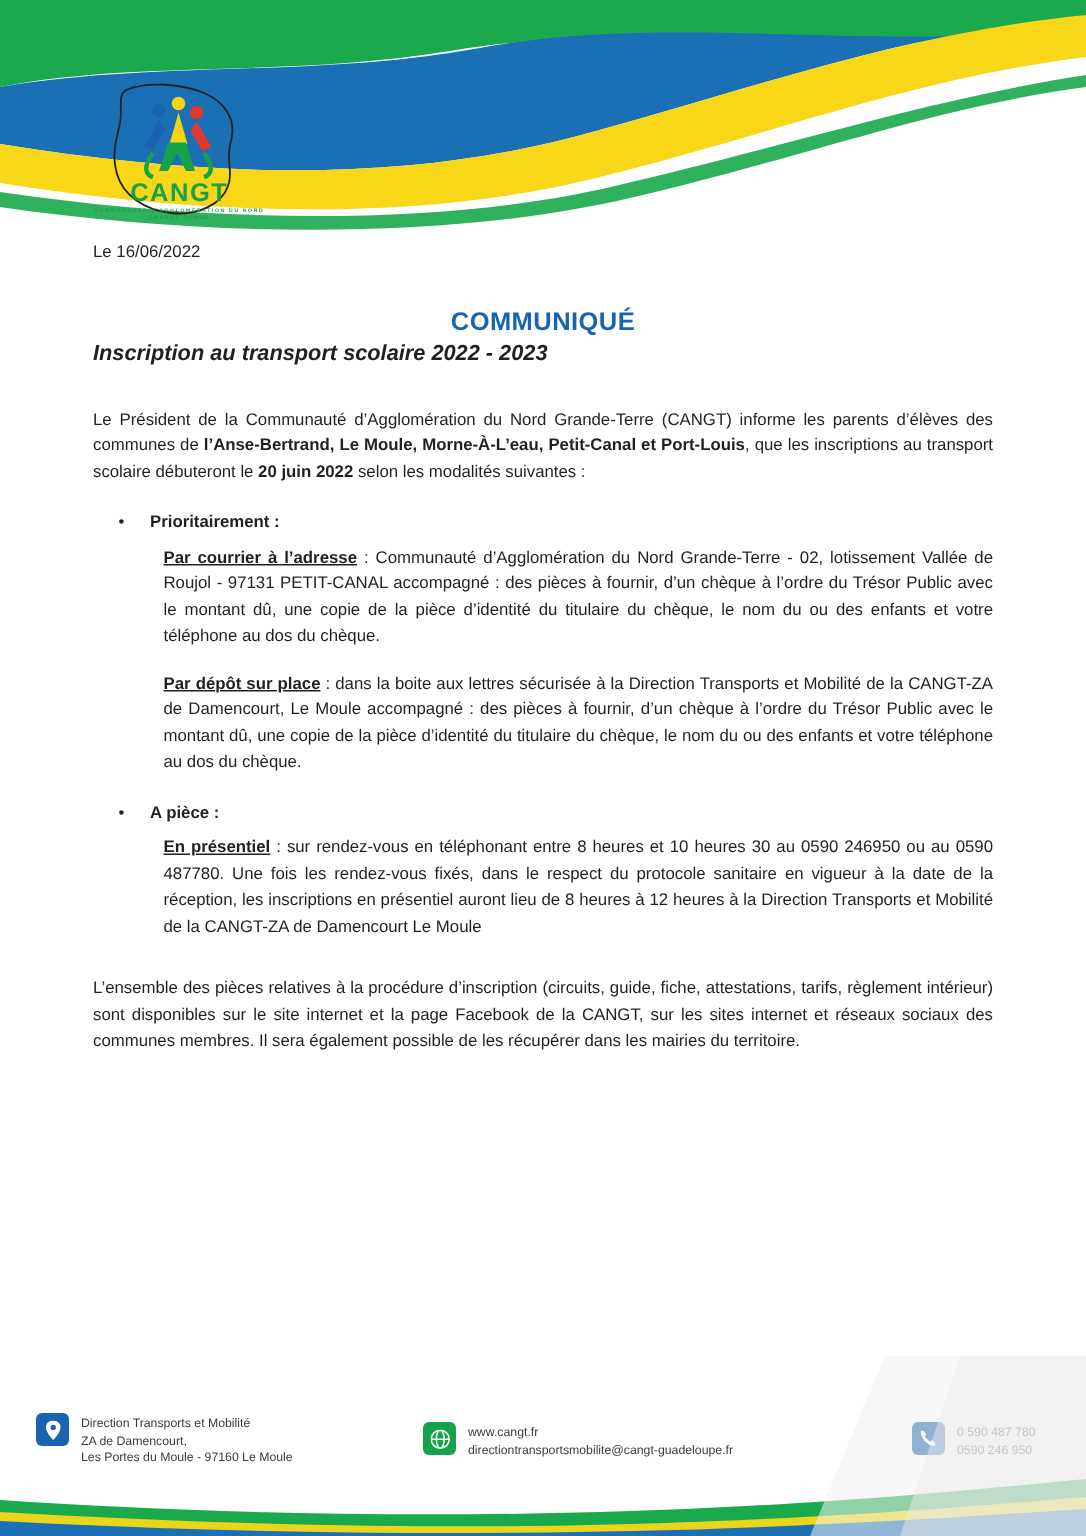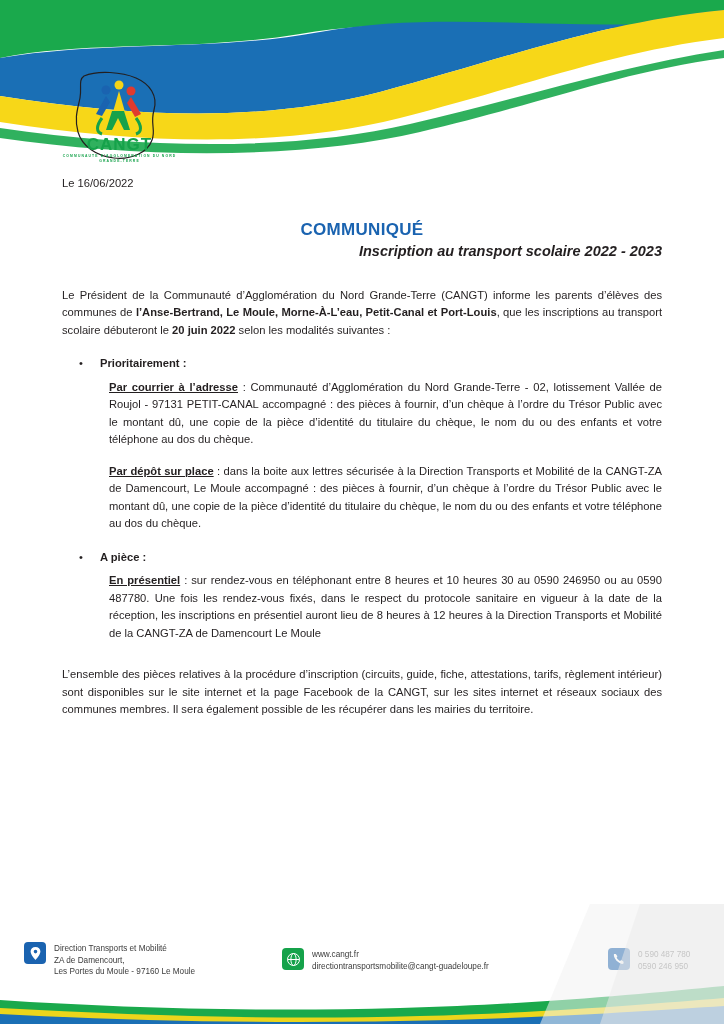--- a/index.html
+++ b/index.html
@@ -33,21 +33,21 @@
     width: 724px;
     height: 120px;
     overflow: hidden;
     pointer-events: none;
   }
 
   
   .logo {
     position: absolute;
     left: 62px;
-    top: 68px;
+    top: 52px;
     width: 115px;
     height: 105px;
   }
   .logo-text {
     position: absolute;
     left: 0;
     top: 68px;
     width: 115px;
     text-align: center;
     font-family: "Liberation Sans", sans-serif;
@@ -65,42 +65,42 @@
     color: #15a24a;
     letter-spacing: 1.1px;
     line-height: 5px;
     margin-top: 1px;
   }
 
   
   .doc {
     position: absolute;
     left: 62px;
-    top: 175px;
+    top: 160px;
     width: 600px;
     font-size: 11.2px;
     line-height: 17.5px;
     text-align: justify;
     color: #231f20;
   }
   .date {
     font-size: 11.2px;
     color: #231f20;
     margin-bottom: 28px;
   }
   .title {
     text-align: center;
     color: #1a63b0;
     font-size: 17px;
     font-weight: bold;
     letter-spacing: 0.3px;
     margin-bottom: 5px;
   }
   .subtitle {
-    text-align: right;
+    text-align: left;
     color: #231f20;
     font-size: 14.5px;
     font-weight: bold;
     font-style: italic;
     margin-bottom: 26px;
   }
   .para {
     margin-bottom: 14px;
     text-align: justify;
   }

